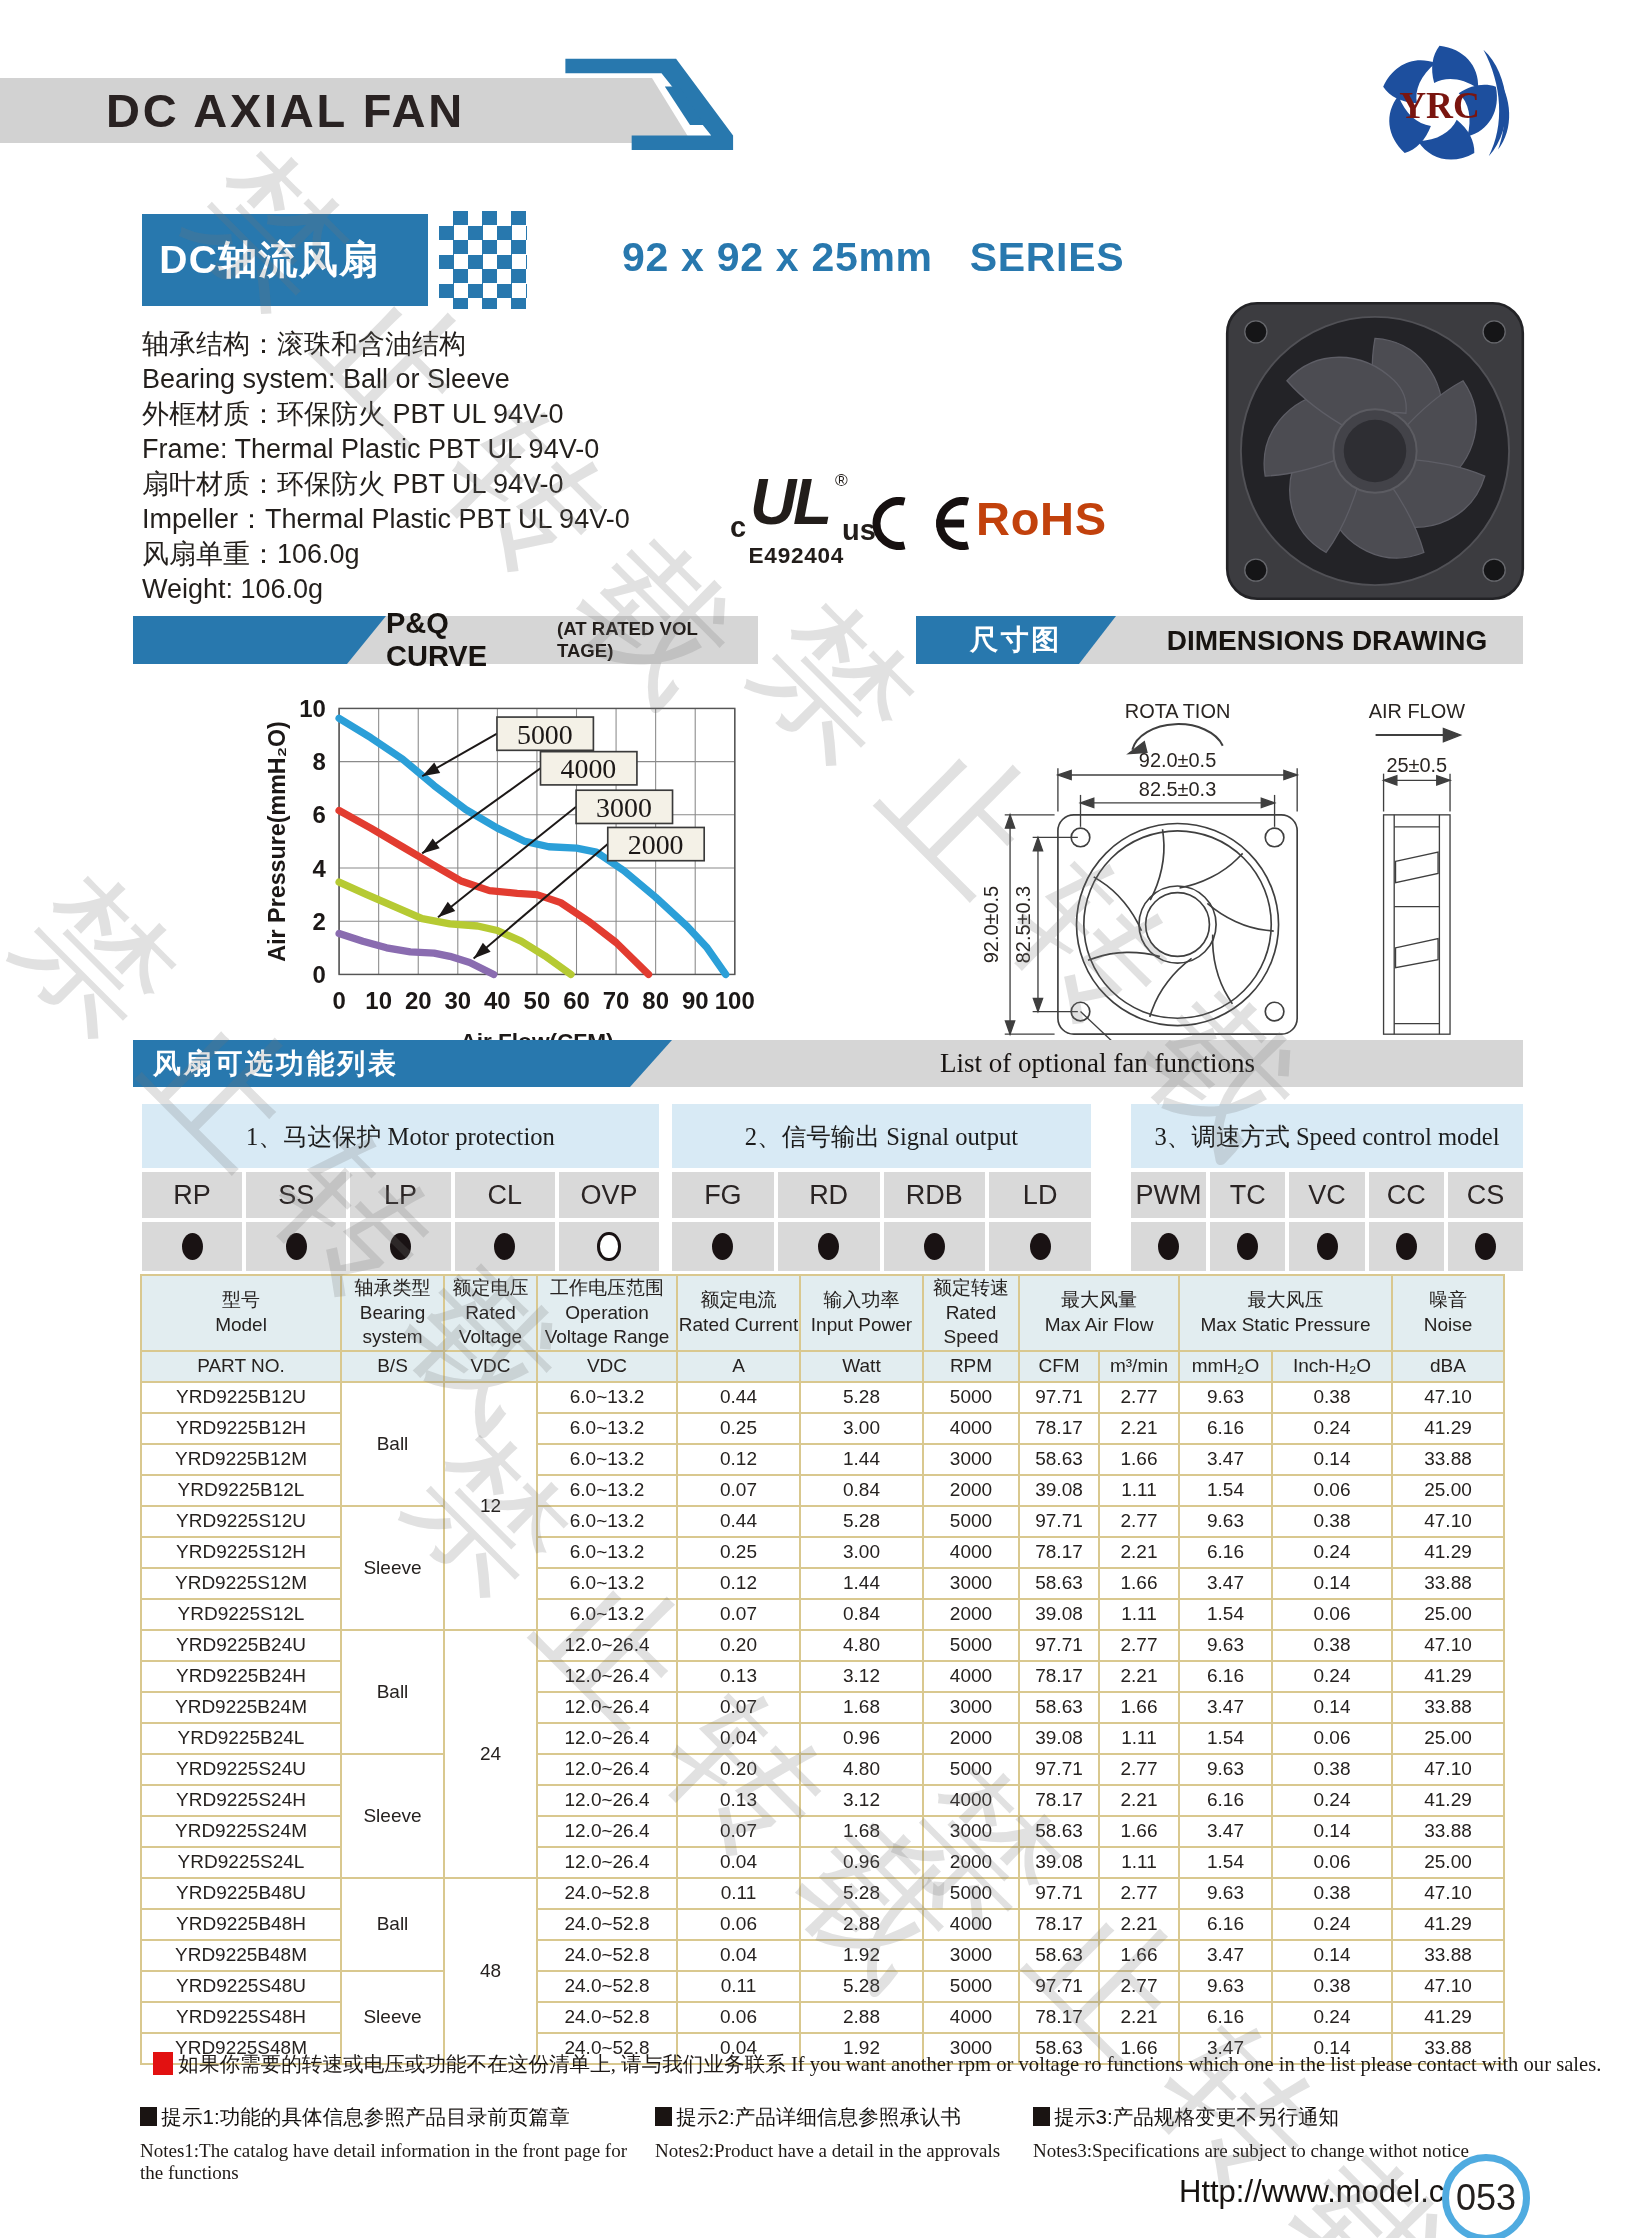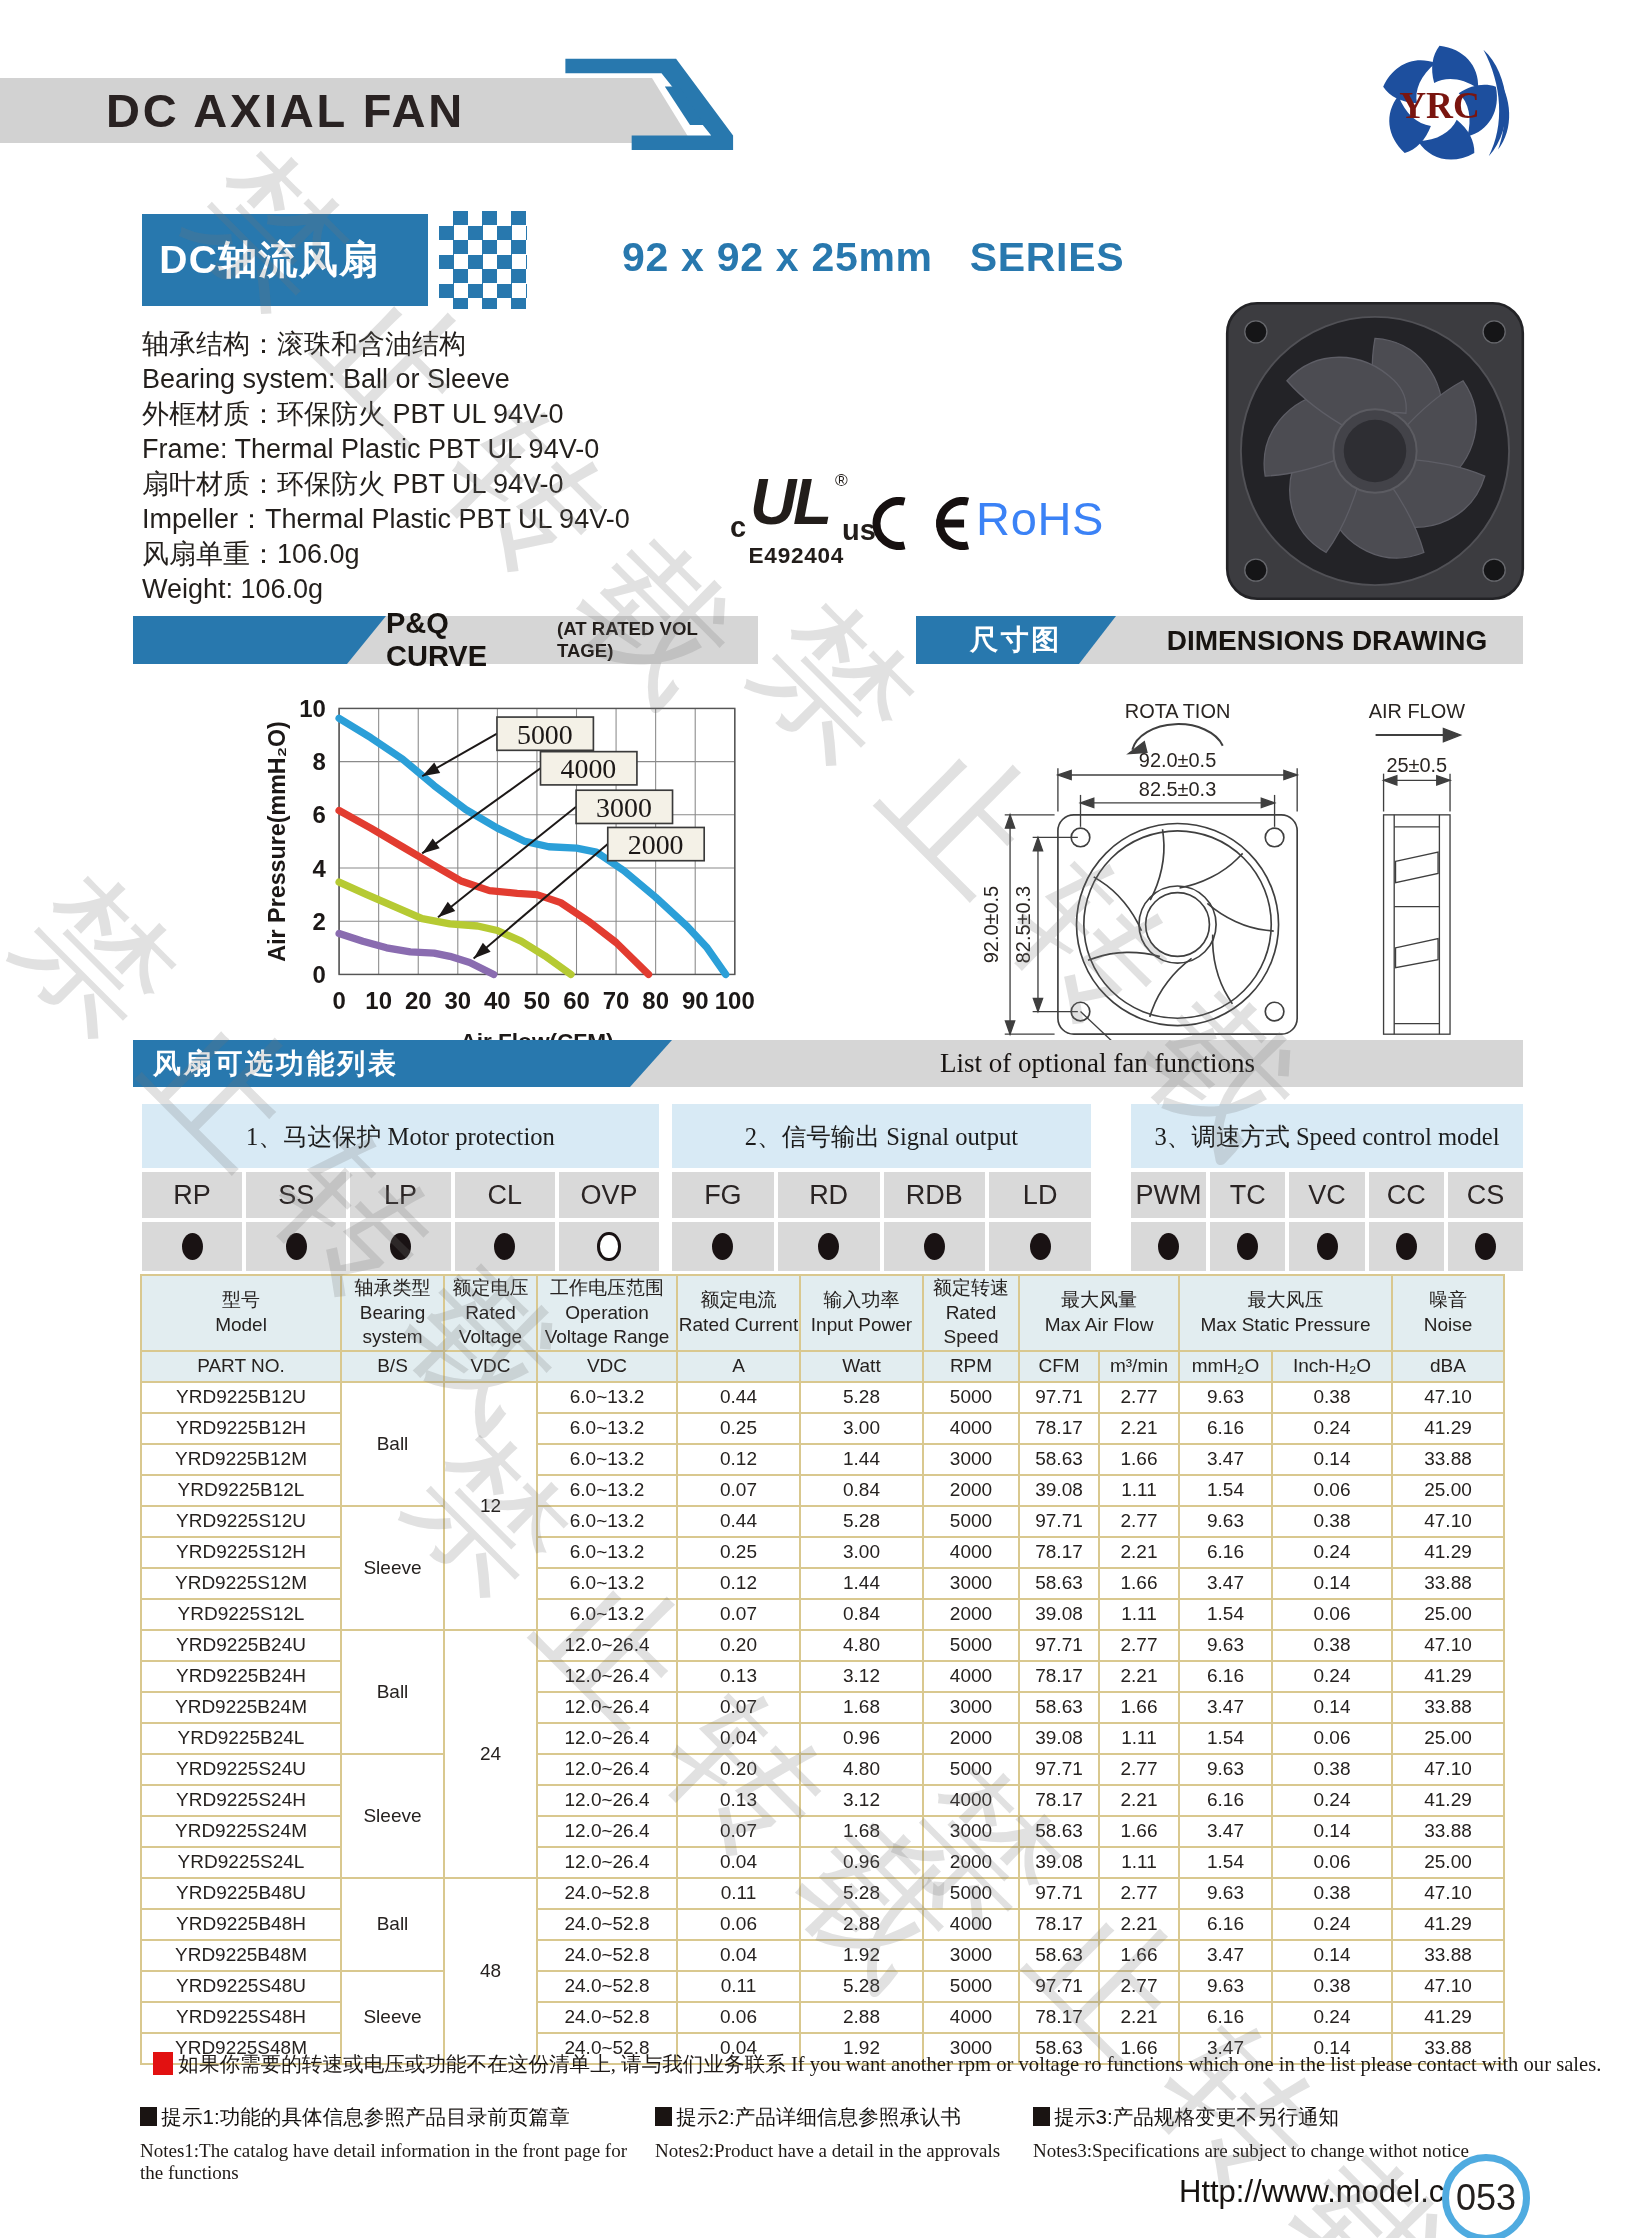--- a/index.html
+++ b/index.html
@@ -20,21 +20,21 @@
   
   .specs{left:142px;top:327px;width:652px;}
   .spec-line{font-size:27px;line-height:35px;color:#231f1c;white-space:nowrap;}
   
   .ul-wrap{left:730px;top:474px;width:153px;height:100px;}
   .ul-c{position:absolute;left:0;top:37px;font-size:29px;font-weight:bold;}
   .ul-main{position:absolute;left:20px;top:-9.3px;font-size:64px;font-weight:bold;font-style:italic;letter-spacing:-3.3px;}
   .ul-reg{position:absolute;left:105px;top:-4px;font-size:17.3px;}
   .ul-us{position:absolute;left:112px;top:40px;font-size:29px;font-weight:bold;}
   .ul-num{position:absolute;left:18.6px;top:69px;font-size:22.6px;font-weight:bold;letter-spacing:0.7px;}
-  .rohs{left:976px;top:491px;font-size:47px;font-weight:normal;color:#3b82f6;letter-spacing:0.7px;}
+  .rohs{left:976px;top:491px;font-size:47px;font-weight:bold;color:#c2410c;letter-spacing:0.7px;}
   
   .bar{height:48px;background:#d6d6d6;}
   .bar-blue{background:#2878ae;}
   .bar-text{font-size:29px;font-weight:bold;color:#171310;}
   .bar-sub{font-size:18.6px;font-weight:bold;}
   .bar-cn{font-size:28px;font-weight:bold;color:#ffffff;letter-spacing:2.7px;}
   
   .func-sec .ftitle{background:#d8eaf5;height:64px;display:flex;align-items:center;justify-content:center;
      font-family:"Liberation Serif",serif;font-size:24.6px;color:#1d1d1d;}
   .frow{display:flex;gap:4px;margin-top:4px;}

